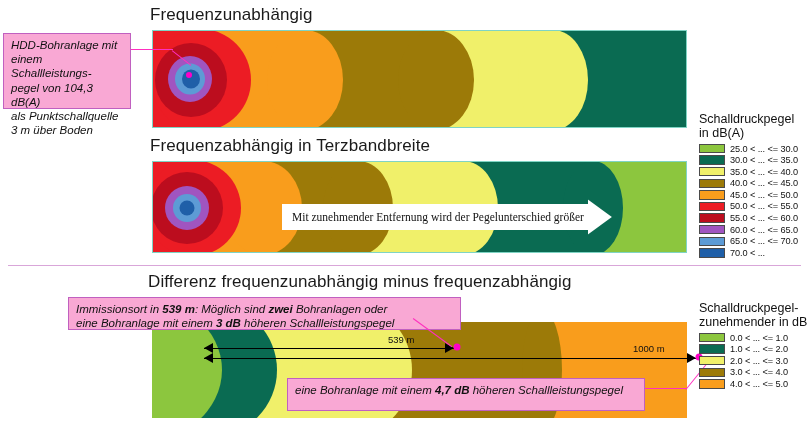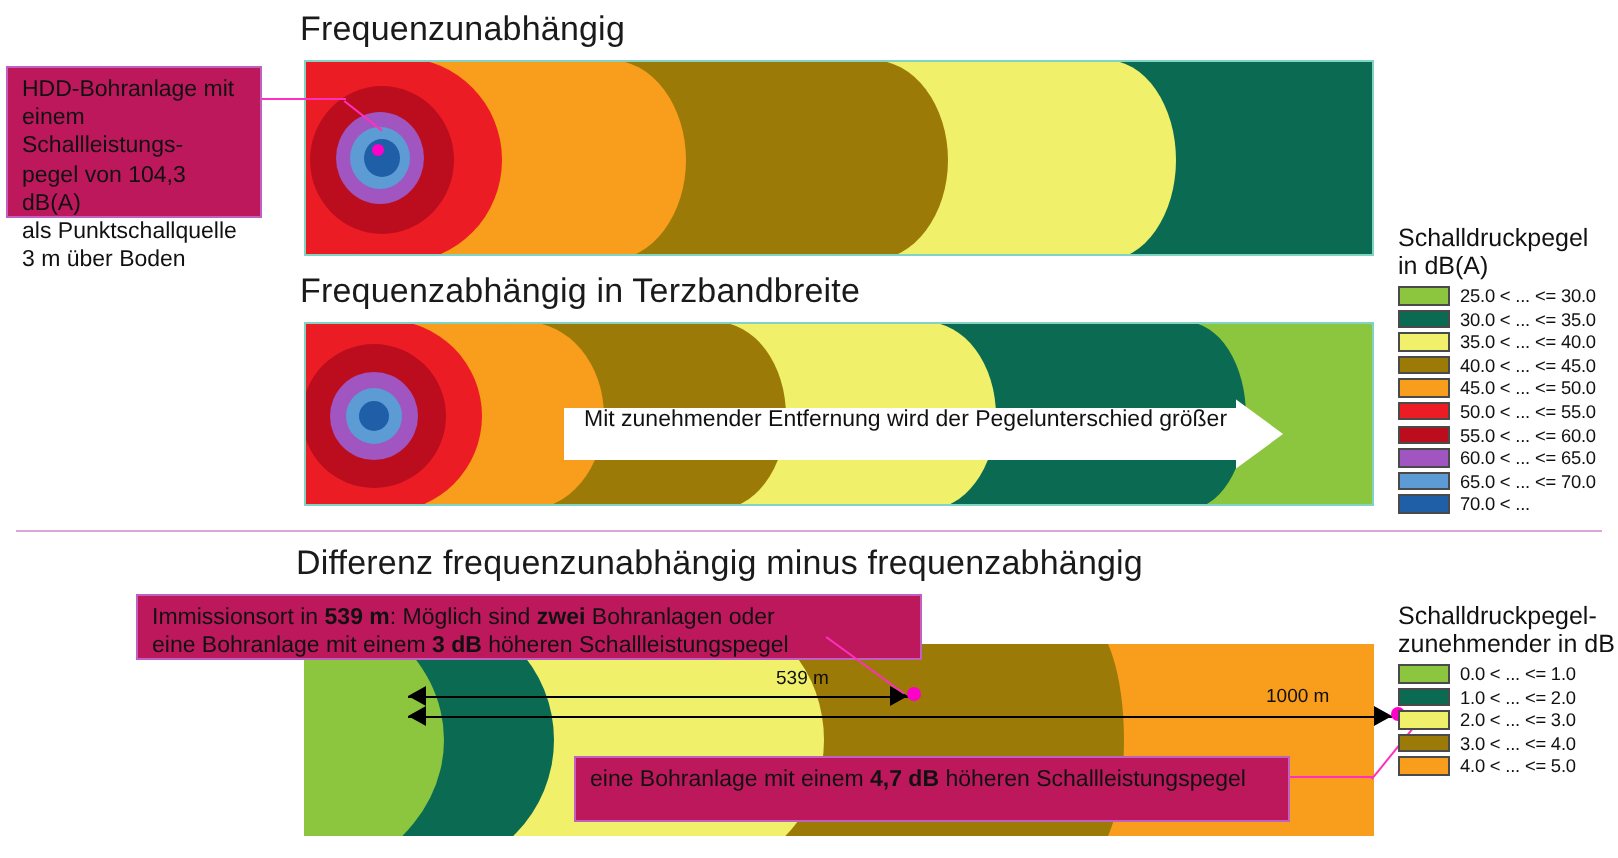--- a/index.html
+++ b/index.html
@@ -35,39 +35,41 @@
     transform:translate(-50%,-50%);
   }
   .band{
     position:absolute;
     top:0;bottom:0;
   }
 
   
   .callout{
     position:absolute;
-    background:#be185d;
+    background:#f9a8d4;
     border:1.2px solid #c060c0;
     box-sizing:border-box;
     font-size:11.5px;
     line-height:14.2px;
     color:#111;
     padding:4px 6px 4px 7px;
+    font-style:italic;
   }
   .callout b{font-weight:bold;}
 
   
   .legend-title{
     font-size:12.5px;
     color:#111;
     line-height:14px;
     white-space:nowrap;
   }
   .legend-row{
     display:flex;
+    align-items:center;
     height:11px;
     margin-bottom:0.6px;
   }
   .legend-swatch{
     width:26px;height:9.5px;
     border:0.6px solid #4a4a4a;
     box-sizing:border-box;
     margin-right:5px;
     flex:0 0 auto;
   }
@@ -88,27 +90,28 @@
   
   .arrow-banner{
     position:absolute;
     display:flex;
     align-items:center;
   }
   .arrow-body{
     background:#ffffff;
     height:26px;
     display:flex;
-    align-items:flex-start;
+    align-items:center;
     padding-left:10px;
     padding-right:4px;
     font-size:11.5px;
     color:#111;
     white-space:nowrap;
     box-sizing:border-box;
+    font-family:Liberation Serif, serif;
   }
   .arrow-head{
     width:24px;height:40px;
     background:#ffffff;
     clip-path:polygon(0 6%,100% 50%,0 94%);
   }
 
   
   .meas-line{
     position:absolute;

